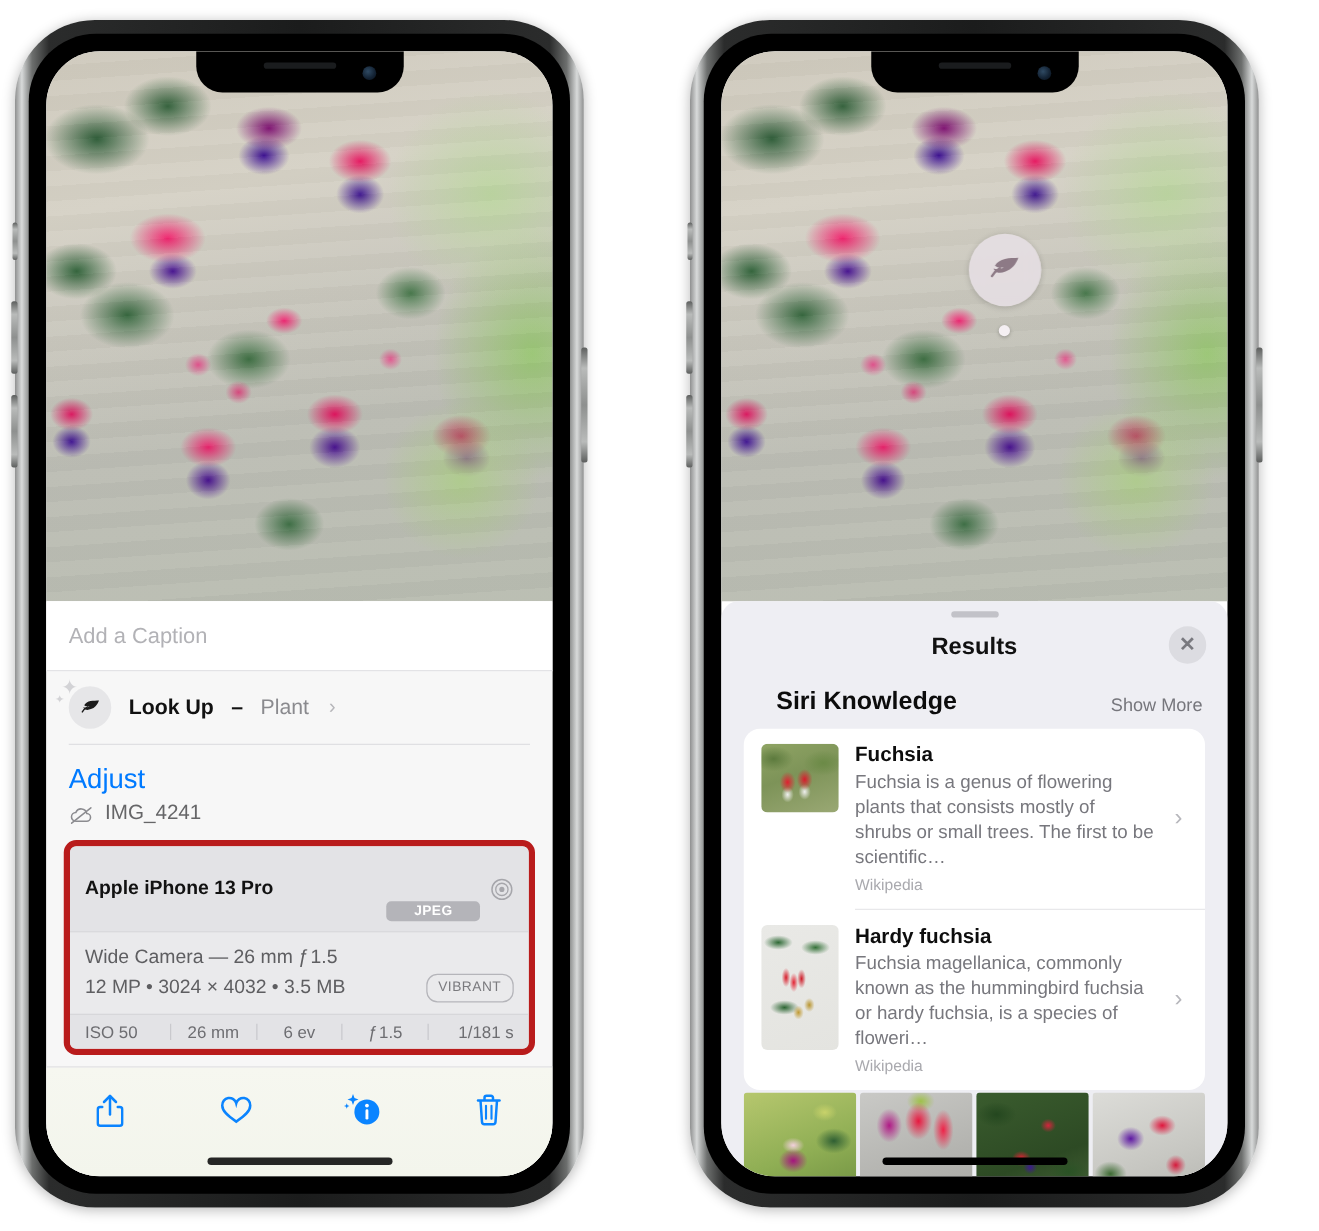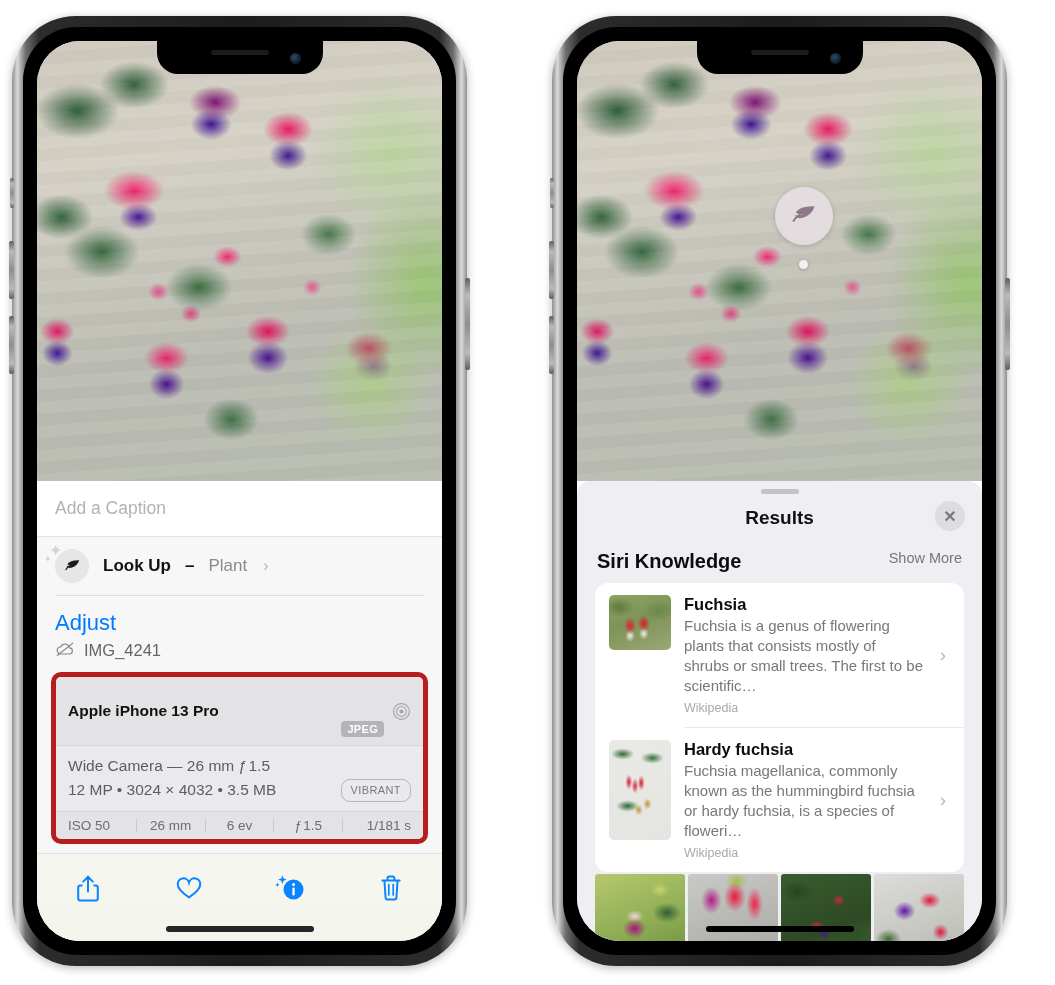--- a/index.html
+++ b/index.html
@@ -176,37 +176,37 @@
   .chev-sm { color:#b6b6ba; font-size: 16px; margin-left: 2px; }
 
   .divider { height: 1px; background: #e0e0e3; margin: 0 18px; }
 
   .date-row {
     display:flex; align-items: baseline; justify-content: space-between;
     padding: 14px 18px 0 18px;
   }
   .date-text { font-size: 16.5px; font-weight: 700; color: #0d0d0d; letter-spacing: .1px; }
   .adjust-link { font-size: 22px; color: #007aff; }
-  .fname-row { display:flex; align-items:flex-start; gap: 9px; padding: 5px 18px 12px 18px; }
+  .fname-row { display:flex; align-items:flex-end; gap: 9px; padding: 5px 18px 12px 18px; }
   .fname { font-size: 16.5px; color: #666668; }
 
   .cam-card {
     margin: 0 14px; border-radius: 10px; overflow: hidden;
     background: #ebebed; border: 5px solid #b91c1c;
   }
   .cam-head {
     display:flex; align-items:center; justify-content: space-between;
     padding: 8px 12px; background: #e3e3e6;
     border-bottom: 1px solid #d7d7da;
   }
   .cam-model { font-size: 15.5px; font-weight: 700; color: #121212; }
   .cam-head-right { display:flex; align-items:center; gap: 8px; }
   .badge-jpeg {
     font-size: 11px; font-weight: 700; color:#fff; background:#b4b4b9;
-    padding: 2px 6px; border-radius: 4px; letter-spacing:.3px;margin-top:36px;
+    padding: 2px 22px; border-radius: 4px; letter-spacing:.3px;margin-top:36px;
   }
   .cam-body { padding: 8px 12px 9px 12px; background:#eaeaec; }
   .cam-line { font-size: 15.5px; color:#5e5e61; line-height: 1.55; }
   .cam-line2 { display:flex; align-items:center; justify-content: space-between; }
   .badge-vibrant {
     font-size: 11px; color:#7a7a7e; border:1px solid #b5b5ba;
     padding: 2px 9px; border-radius: 9px; letter-spacing:.4px;
   }
   .exif-row {
     display:flex; align-items:center; background:#e3e3e6;
@@ -262,22 +262,23 @@
   }
   .res-title { font-size: 19px; font-weight: 700; color:#111; }
   .close-btn {
     position:absolute; right: 17px; top: 7px;
     width: 30px; height: 30px; border-radius: 50%;
     background: #dcdce1;
     display:flex; align-items:center; justify-content:center;
     color:#79797f; font-size: 16px; font-weight: 700;
   }
   .sec-head {
-    display:flex; align-items:flex-start; justify-content:space-between;
+    display:flex; align-items:flex-end; justify-content:space-between;
     padding: 8px 20px 10px 20px;
+    margin-left: 24px;
   }
   .sec-title { font-size: 20px; font-weight: 700; color:#0c0c0c; }
   .sec-action { font-size: 14.5px; color:#76767c; }
 
   .kcard {
     margin: 0 18px; background:#fff; border-radius: 13px; overflow:hidden;
   }
   .krow { display:flex; padding: 12px 12px 12px 14px; gap: 13px; align-items:flex-start; }
   .kthumb {
     width: 62px; flex: 0 0 62px; border-radius: 5px; overflow:hidden;

